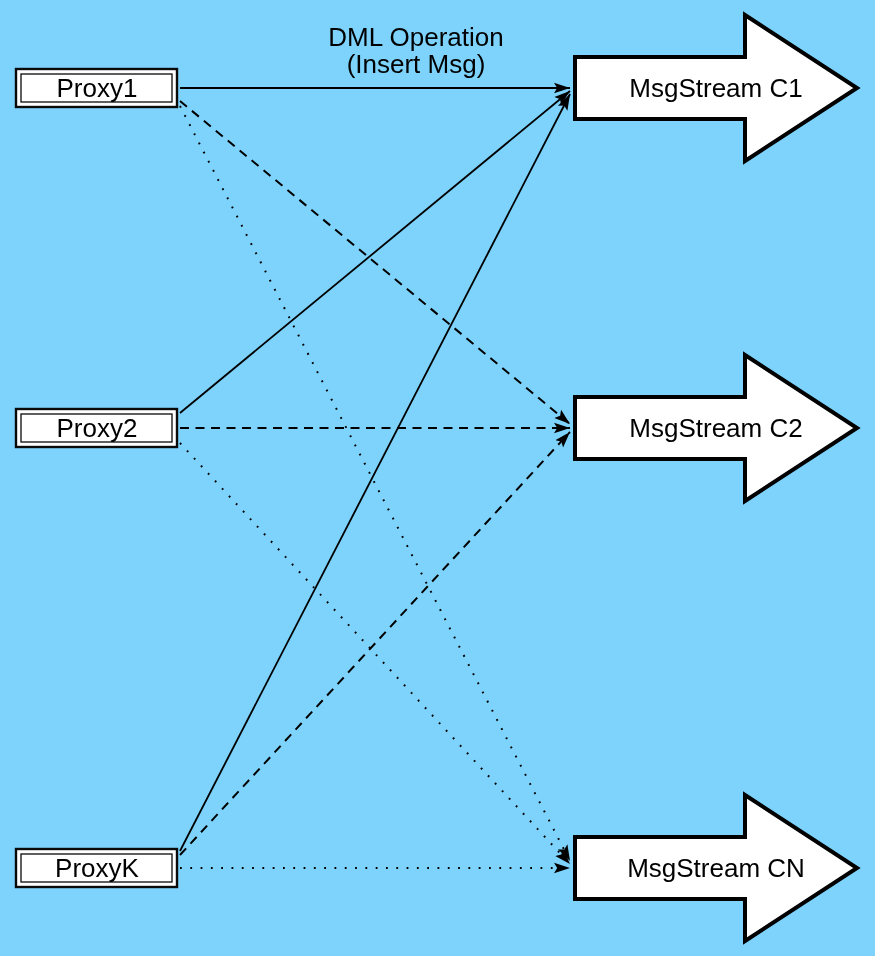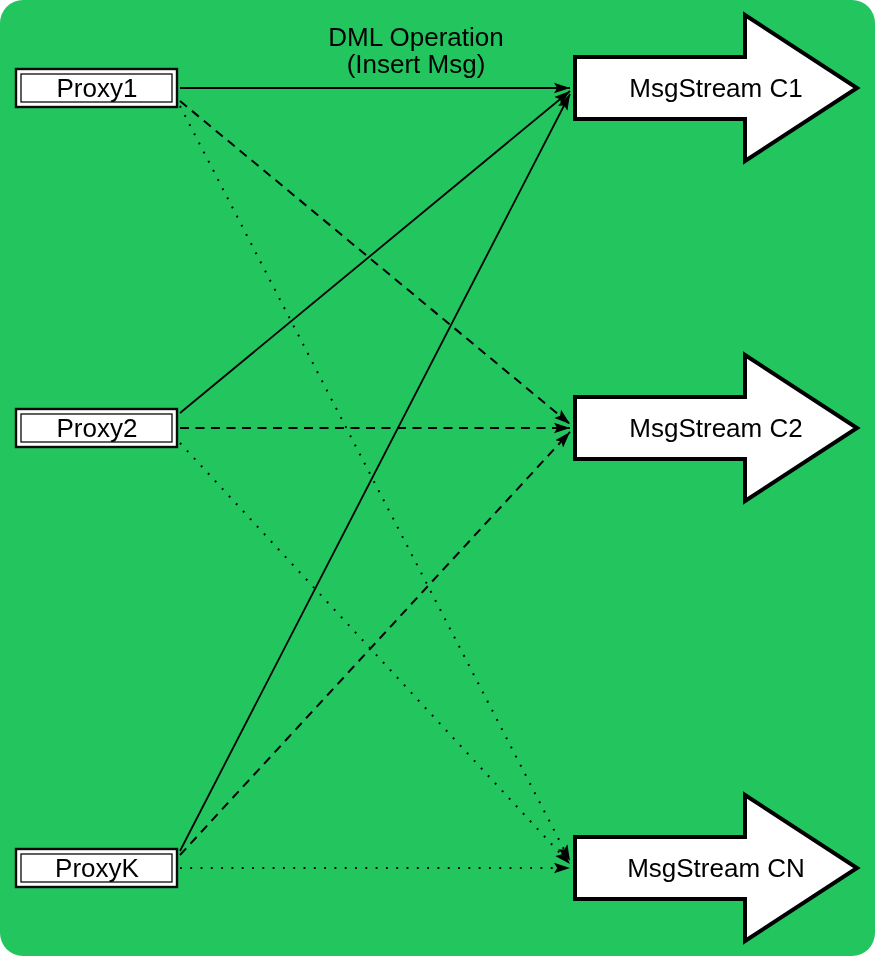--- a/index.html
+++ b/index.html
@@ -4,23 +4,22 @@
 <style>
   html, body {
     margin: 0;
     padding: 0;
     background: #ffffff;
   }
   .canvas {
     position: relative;
     width: 875px;
     height: 956px;
-    background: #22c55e;
+    background: #7dd3fc;
     overflow: hidden;
-    border-radius: 23px;
   }
   svg {
     display: block;
   }
   .diagram-text {
     font-family: "Liberation Sans", sans-serif;
     font-size: 26px;
     fill: #000000;
   }
   .edge-solid  { stroke: #000000; stroke-width: 1.8; fill: none; }

